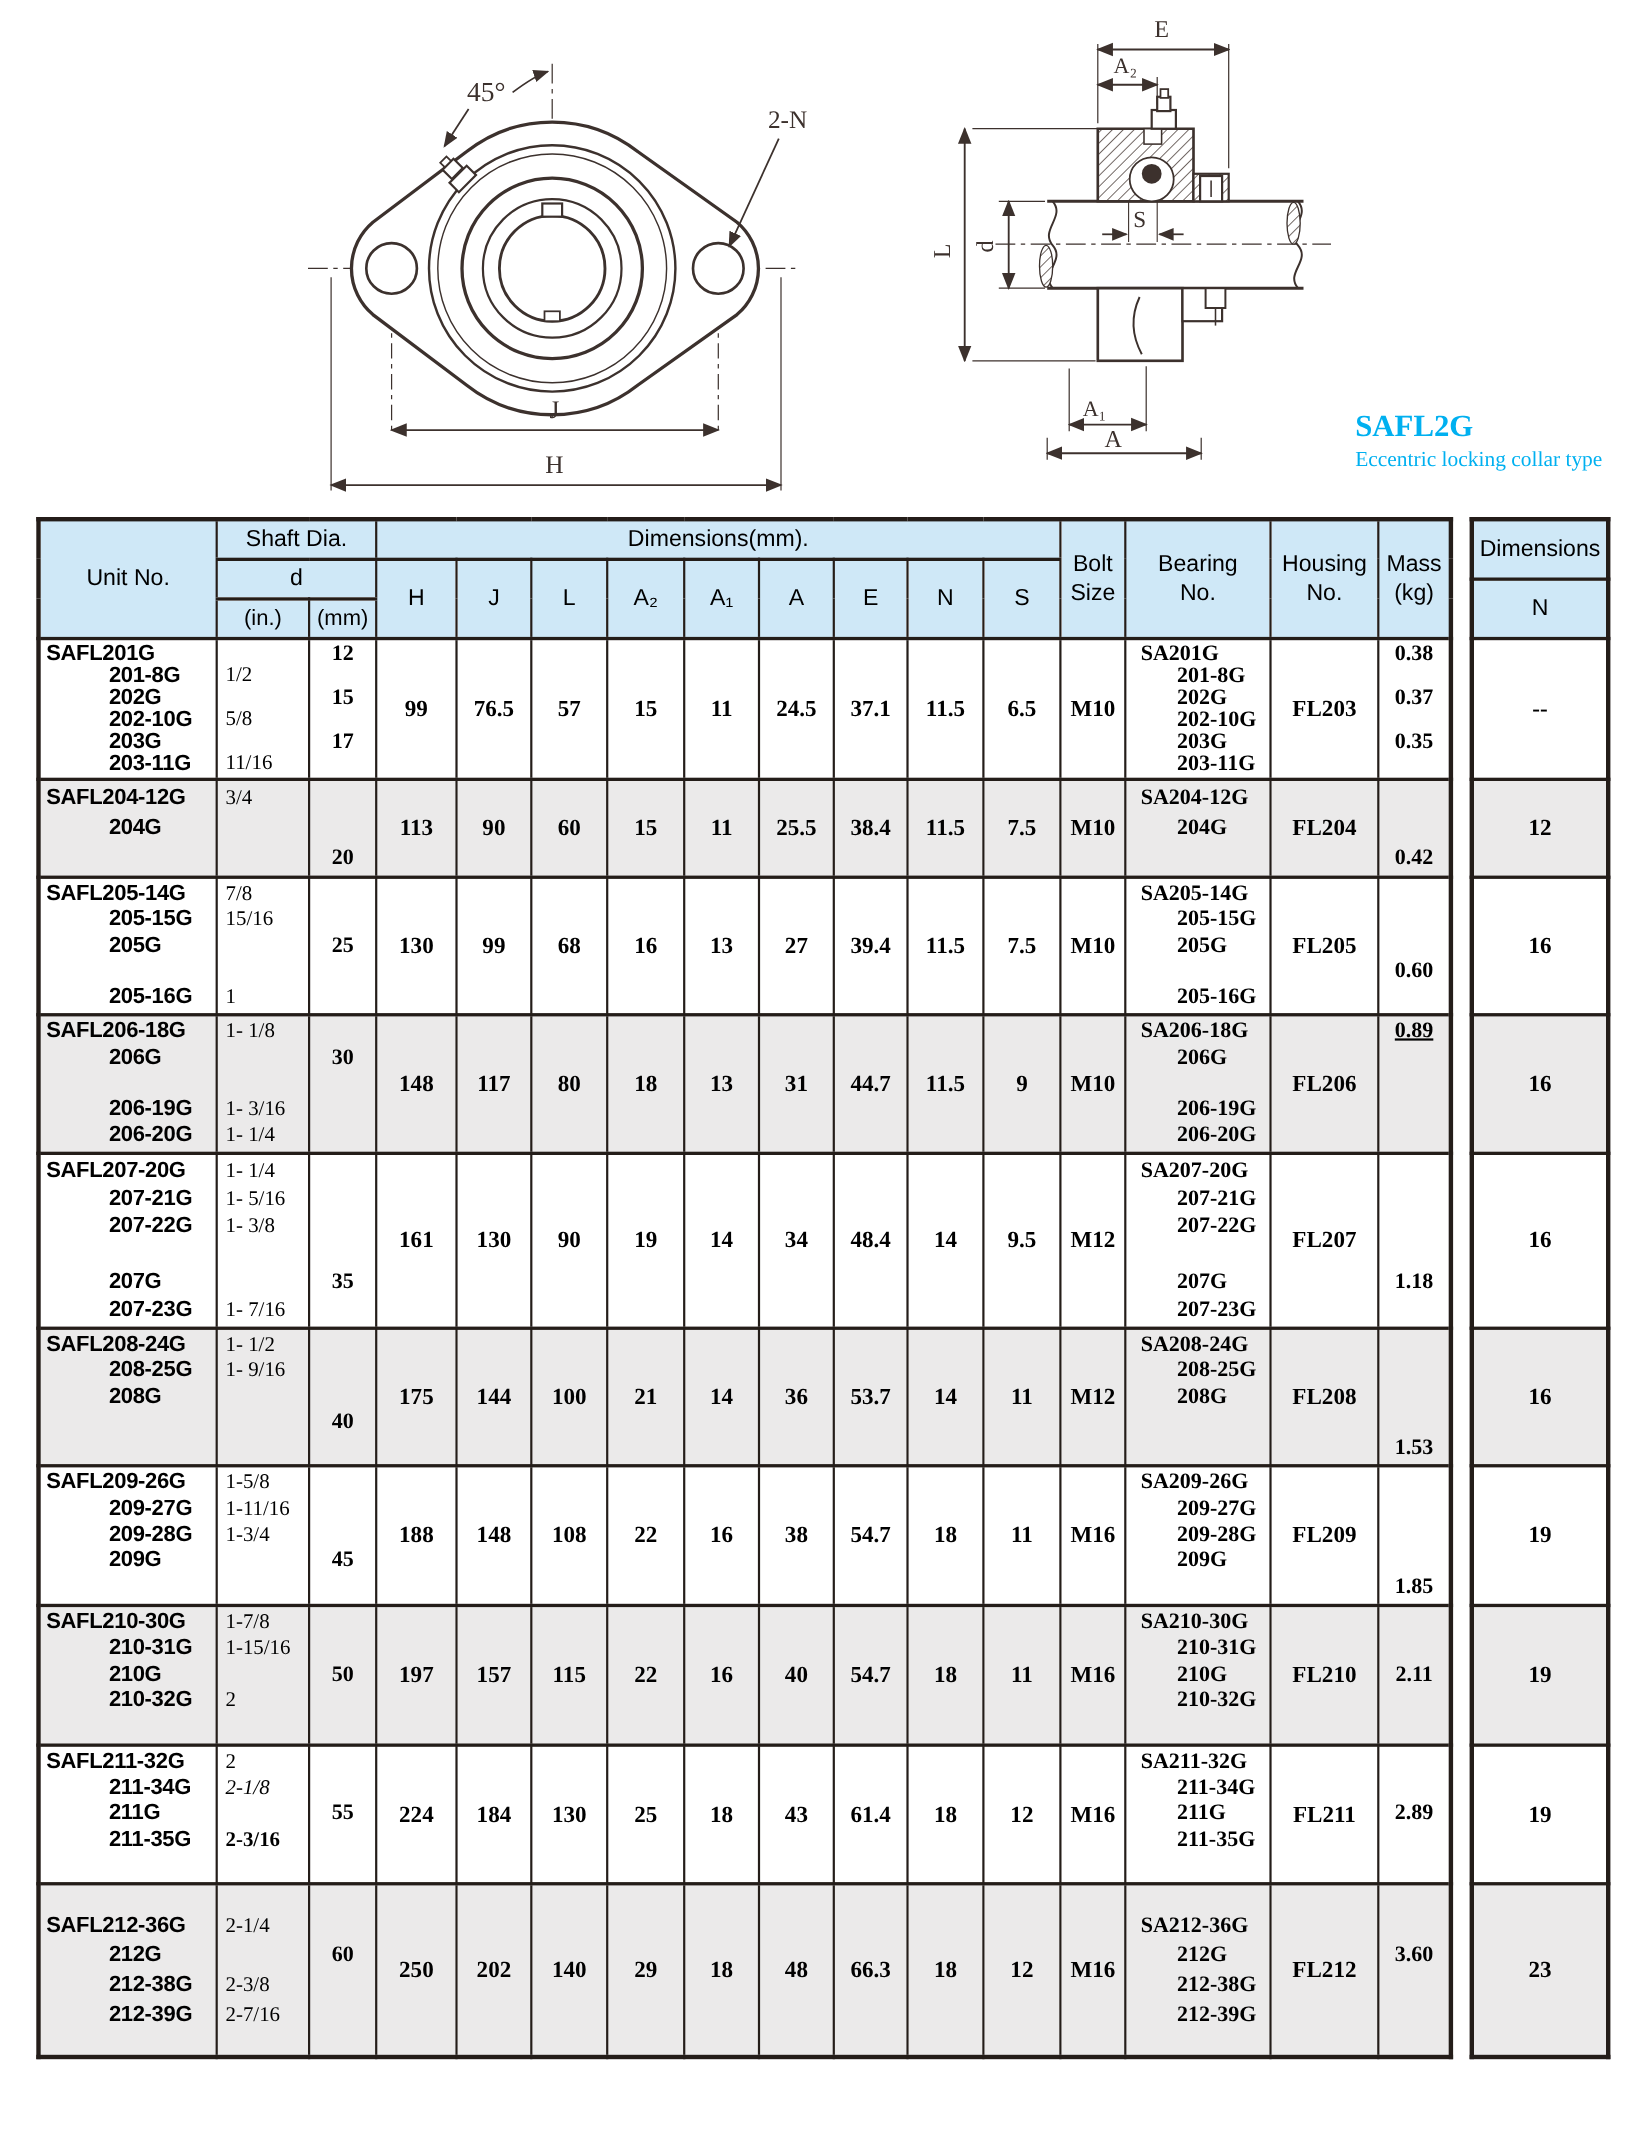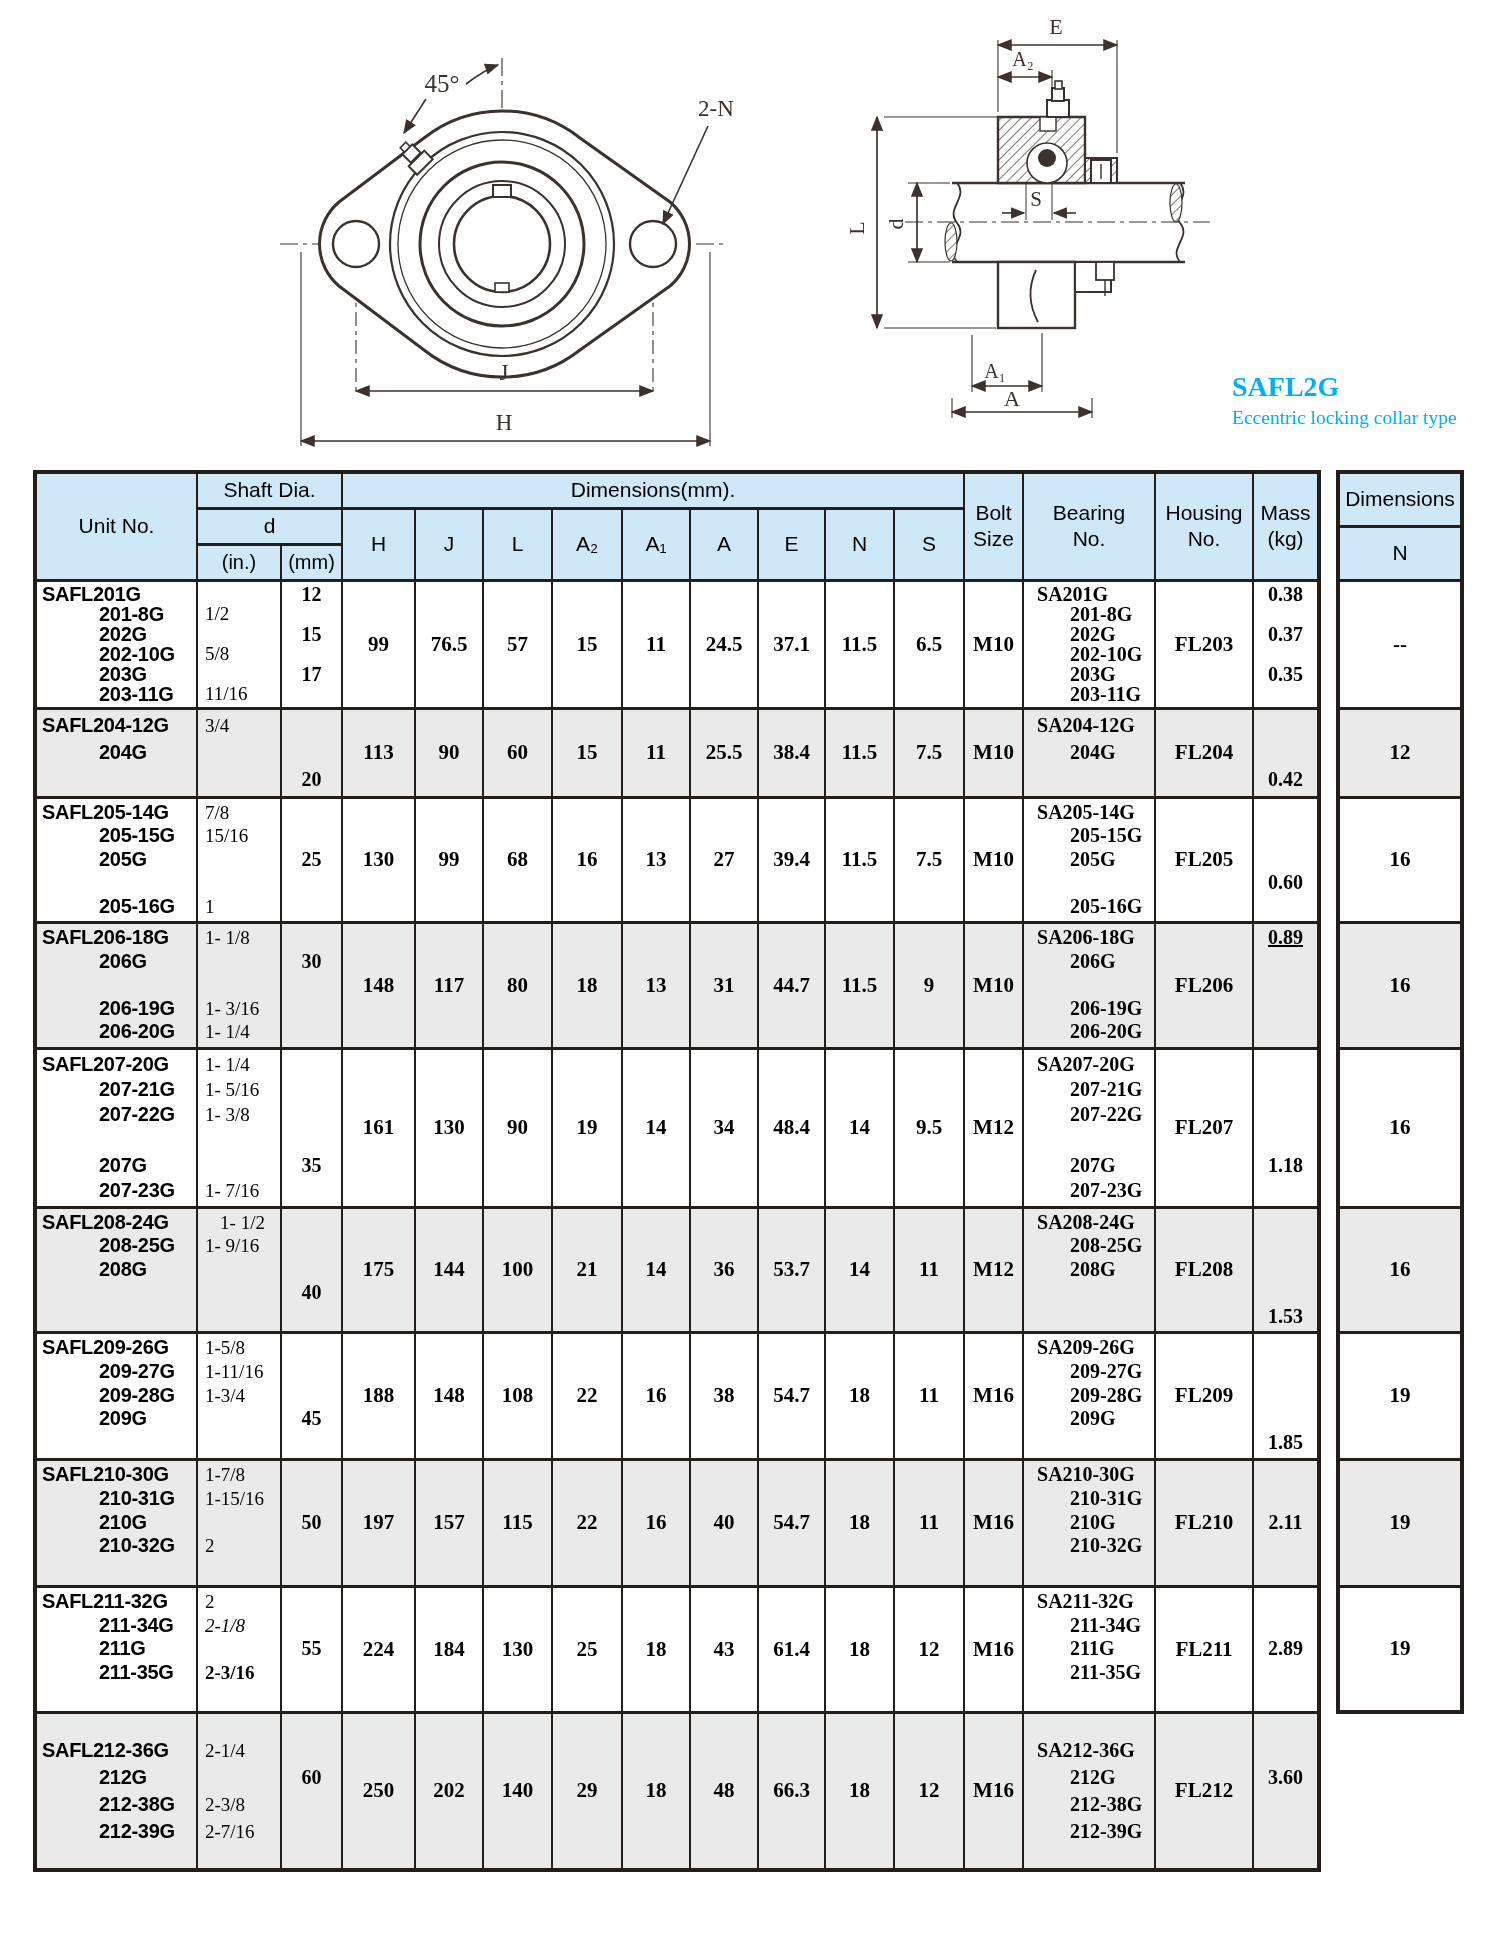--- a/index.html
+++ b/index.html
@@ -457,21 +457,21 @@
       </tr>
       <tr class="shaded" style="height: 125px;">
         <td class="c-unit">
           <div class="ln l1" style="height: 23.4px; line-height: 23.4px;">SAFL208-24G</div>
           <div class="ln lsub" style="height: 23.4px; line-height: 23.4px;">208-25G</div>
           <div class="ln lsub" style="height: 23.4px; line-height: 23.4px;">208G</div>
           <div class="ln lsub" style="height: 23.4px; line-height: 23.4px;"></div>
           <div class="ln lsub" style="height: 23.4px; line-height: 23.4px;"></div>
         </td>
         <td class="c-in">
-          <div class="ln " style="height: 23.4px; line-height: 23.4px; text-align: center;">1- 1/2</div>
+          <div class="ln " style="height: 23.4px; line-height: 23.4px;">1- 1/2</div>
           <div class="ln " style="height: 23.4px; line-height: 23.4px;">1- 9/16</div>
           <div class="ln " style="height: 23.4px; line-height: 23.4px;"></div>
           <div class="ln " style="height: 23.4px; line-height: 23.4px;"></div>
           <div class="ln " style="height: 23.4px; line-height: 23.4px;"></div>
         </td>
         <td class="c-mm">
           <div class="ln " style="height: 23.4px; line-height: 23.4px;"></div>
           <div class="ln " style="height: 23.4px; line-height: 23.4px;"></div>
           <div class="ln " style="height: 23.4px; line-height: 23.4px;"></div>
           <div class="ln " style="height: 23.4px; line-height: 23.4px;">40</div>
@@ -726,14 +726,17 @@
       </tr>
       <tr style="height: 127px;">
         <td class="c-num">19</td>
       </tr>
       <tr class="shaded" style="height: 127px;">
         <td class="c-num">19</td>
       </tr>
       <tr style="height: 126px;">
         <td class="c-num">19</td>
       </tr>
+      <tr class="shaded" style="height: 158px;">
+        <td class="c-num">23</td>
+      </tr>
     </tbody>
 </table>
 
 </body></html>

